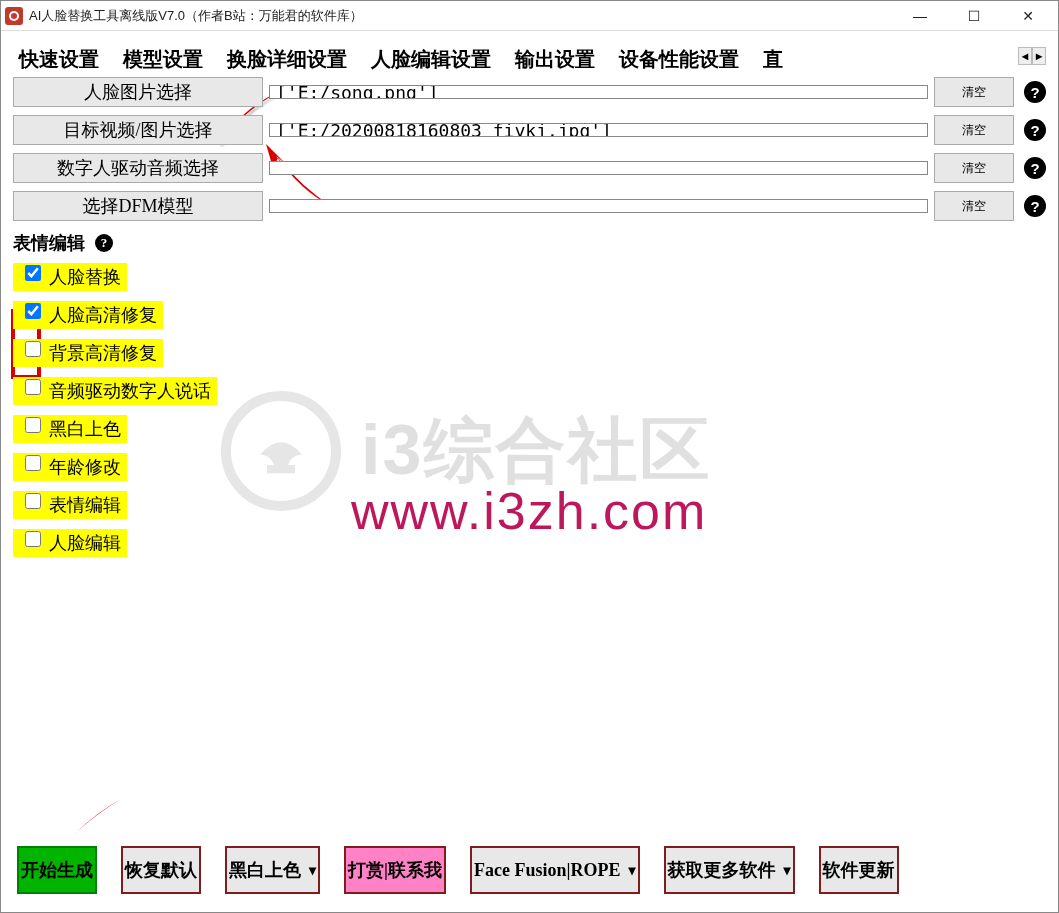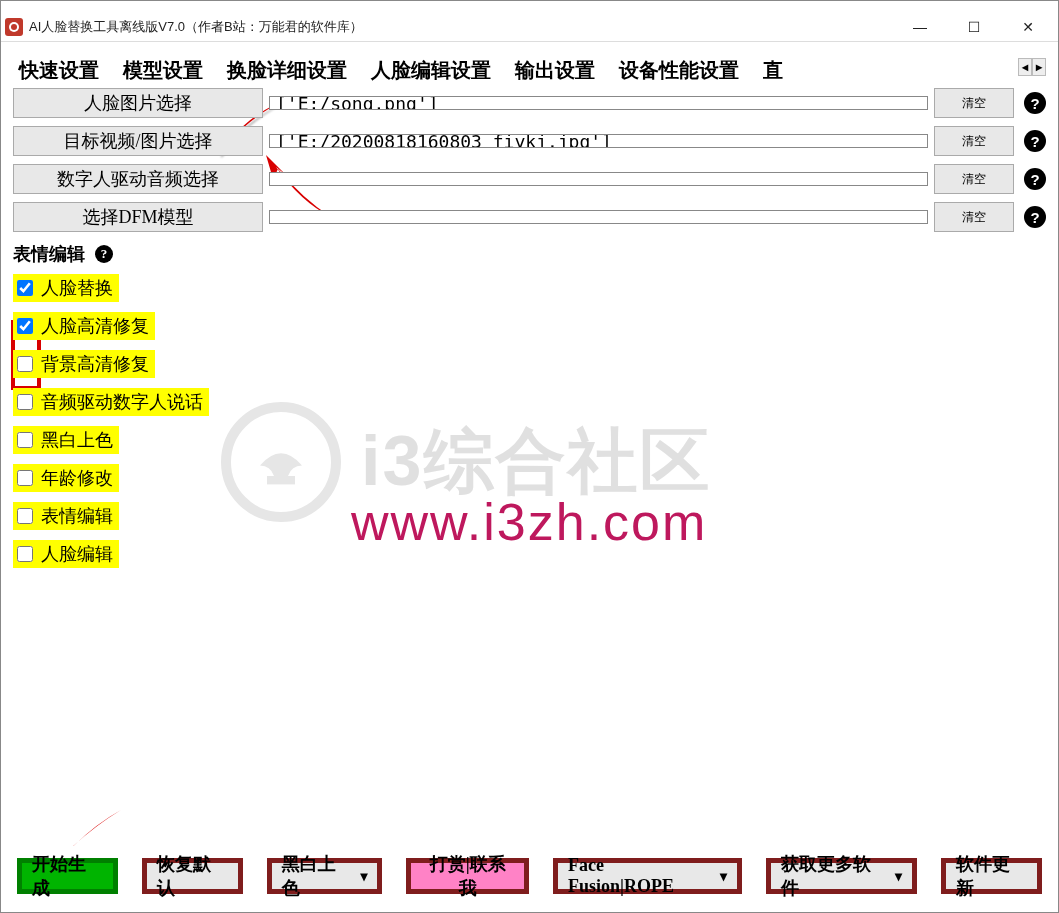--- a/index.html
+++ b/index.html
@@ -7,21 +7,21 @@
     margin: 0;
     font-family: "Microsoft YaHei", "SimSun", sans-serif;
     background: #fff;
     font-size: 14px;
     color: #000;
     overflow: hidden;
   }
   .window { width: 1059px; height: 913px; border: 1px solid #888; display: flex; flex-direction: column; }
   .title-bar {
     height: 30px; display: flex; align-items: center; padding: 0 6px 0 4px;
-    background: #fff; border-bottom: 1px solid #ddd; margin-top: 11px;
+    background: #fff; border-bottom: 1px solid #ddd;
   }
   .title-bar .icon { width: 18px; height: 18px; background: #c0392b; border-radius: 3px; margin-right: 6px; display:flex;align-items:center;justify-content:center;}
   .title-bar .icon svg{width:12px;height:12px;}
   .title-bar .title { flex: 1; font-size: 13px; color: #222; }
   .win-ctrl { display: flex; gap: 18px; margin-right:6px;}
   .win-ctrl span { width: 36px; text-align:center; font-size: 14px; color:#222; cursor:default; }
   .content { flex:1; padding: 10px 12px; display:flex; flex-direction:column; position:relative; overflow:hidden;}
   .tabs { display:flex; align-items:center; height: 36px; font-size: 20px; font-weight: bold; white-space:nowrap; position:relative;}
   .tab { padding: 4px 12px; cursor:default; }
   .tab.first{ padding-left:6px;}
@@ -45,40 +45,40 @@
   }
   .help{
     width:22px; height:22px; border-radius:50%; background:#000; color:#fff;
     display:flex;align-items:center;justify-content:center; font-weight:bold; font-size:15px;
     margin-left:4px;
   }
   .strategy-hdr{ margin-top:10px; font-size:18px; display:flex; align-items:center; gap:6px; font-family:"SimSun","NSimSun",serif; font-weight:bold;}
   .strategy-hdr .help{ width:18px;height:18px;font-size:13px;}
   .opts{ margin-top:8px; display:flex; flex-direction:column; gap:10px; }
   .opt{
-    display:flex; align-items:center; gap:4px; background:#ffff00;
-    padding:2px 6px 2px 2px; font-size:18px; width:fit-content;
+    display:flex; gap:4px; background:#ffff00;
+    padding:2px 6px 2px 10px; font-size:18px; width:fit-content;
     font-family:"SimSun","NSimSun",serif;
   }
   .opt input{ width:16px; height:16px; margin:0 4px 0 2px;}
   .red-box{
     position:absolute; border:4px solid #d80000; pointer-events:none;
   }
   .arrow{ position:absolute; pointer-events:none;}
   .watermark{
     position:absolute; top:360px; left:220px; color:#e0e0e0; font-size:70px; font-weight:bold;
     letter-spacing:2px; display:flex; align-items:center; gap:10px; pointer-events:none; z-index:0;
   }
   .watermark-sub{ position:absolute; top:450px; left:350px; color:#be185d; font-size:52px; letter-spacing:2px; pointer-events:none;}
   .wm-icon{ width:120px; height:120px; border:10px solid #e6e6e6; border-radius:50%; margin-right:10px; display:flex;align-items:center;justify-content:center;}
   .bottom-bar{
     display:flex; align-items:center; gap:24px; padding: 12px 16px 18px;
   }
   .bbtn{
-    height:36px; padding: 4px 10px; border:5px solid #7f1d1d; background:#e8e8e8;
+    height:48px; padding: 4px 2px; border:2px solid #7f1d1d; background:#e8e8e8;
     font-size:18px; display:flex;align-items:center;gap:4px;
     font-family:"SimSun","NSimSun",serif; font-weight:bold;
   }
   .bbtn.green{ background:#00b400; color:#000; border-color:#008000;}
   .bbtn.pink{ background:#ff82c6;text-align:center; }
   .dd::after{ content:"▾"; font-size:14px; margin-left:4px;}
   .opts, .rows, .tabs, .strategy-hdr{ z-index:2; position:relative;}
 </style>
 </head>
 <body>

